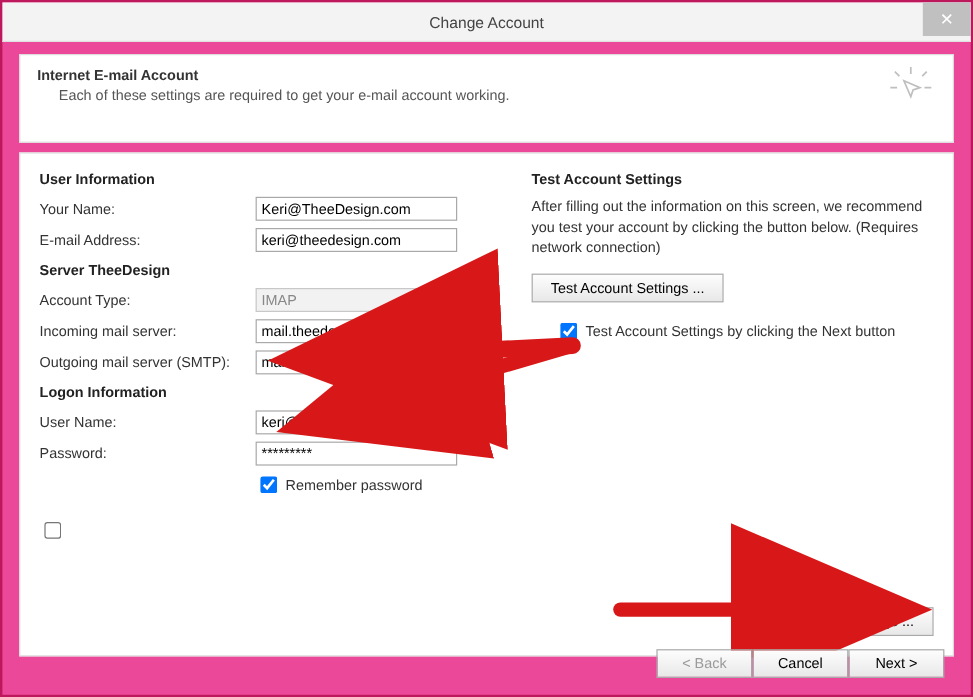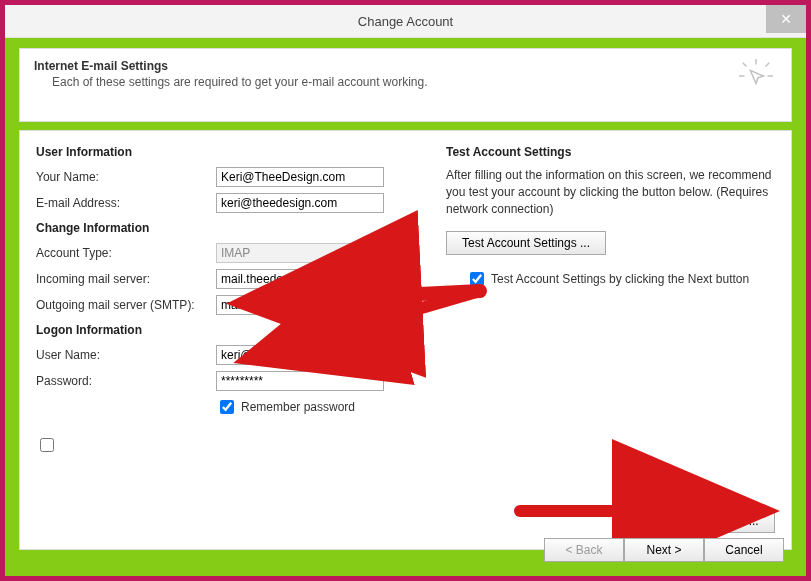--- a/index.html
+++ b/index.html
@@ -7,22 +7,22 @@
     padding: 0;
     font-family: "Segoe UI", Tahoma, sans-serif;
     font-size: 12px;
     background: #fff;
     color: #333;
   }
   .window {
     width: 811px;
     height: 581px;
     box-sizing: border-box;
-    border: 5px solid #be185d;
-    background: #84cc16;
+    border: 2px solid #be185d;
+    background: #ec4899;
     position: relative;
   }
   .titlebar {
     height: 32px;
     background: #f3f3f3;
     border-bottom: 1px solid #e0e0e0;
     display: flex;
     align-items: center;
     justify-content: center;
     position: relative;
@@ -184,21 +184,21 @@
 <div class="window">
 
   <div class="titlebar">
     <span class="title">Change Account</span>
     <div class="close-btn">
       <span>✕</span>
     </div>
   </div>
 
   <div class="header-panel">
-    <div class="h-title">Internet E-mail Settings</div>
+    <div class="h-title">Internet E-mail Account</div>
     <div class="h-sub">Each of these settings are required to get your e-mail account working.</div>
     <svg class="cursor-icon" viewBox="0 0 40 40">
       <g stroke="#bfbfbf" stroke-width="1.5" fill="none">
         <path d="M14 14 L28 20 L22 22 L20 28 Z" fill="#fff"></path>
         <line x1="20" y1="2" x2="20" y2="8"></line>
         <line x1="2" y1="20" x2="8" y2="20"></line>
         <line x1="6" y1="6" x2="10" y2="10"></line>
         <line x1="34" y1="6" x2="30" y2="10"></line>
         <line x1="32" y1="20" x2="38" y2="20"></line>
       </g>
@@ -213,21 +213,21 @@
         <div class="section-title">User Information</div>
         <div class="row">
           <label>Your Name:</label>
           <input type="text" value="Keri@TheeDesign.com" style="">
         </div>
         <div class="row">
           <label>E-mail Address:</label>
           <input type="text" value="keri@theedesign.com" style="">
         </div>
 
-        <div class="section-title" style="margin-top:8px">Change Information</div>
+        <div class="section-title" style="margin-top:8px">Server TheeDesign</div>
         <div class="row">
           <label>Account Type:</label>
           <div class="dropdown">
             <span>IMAP</span>
             <span class="arrow">⌄</span>
           </div>
         </div>
         <div class="row">
           <label>Incoming mail server:</label>
           <input type="text" value="mail.theedesign.com" style="">
@@ -282,17 +282,17 @@
       <path d="M460 160 L360 165" stroke="#d81818" stroke-width="14" marker-end="url(#ah)" stroke-linecap="round"></path>
 
       <path d="M460 160 L340 195" stroke="#d81818" stroke-width="12" marker-end="url(#ah)" stroke-linecap="round"></path>
 
       <path d="M500 380 L628 380" stroke="#d81818" stroke-width="12" marker-end="url(#ah)" stroke-linecap="round"></path>
     </svg>
   </div>
 
   <div class="footer">
     <button class="btn" disabled="">&lt; Back</button>
+    <button class="btn">Cancel</button>
     <button class="btn">Next &gt;</button>
-    <button class="btn">Cancel</button>
   </div>
 
 </div>
 
 </body></html>

